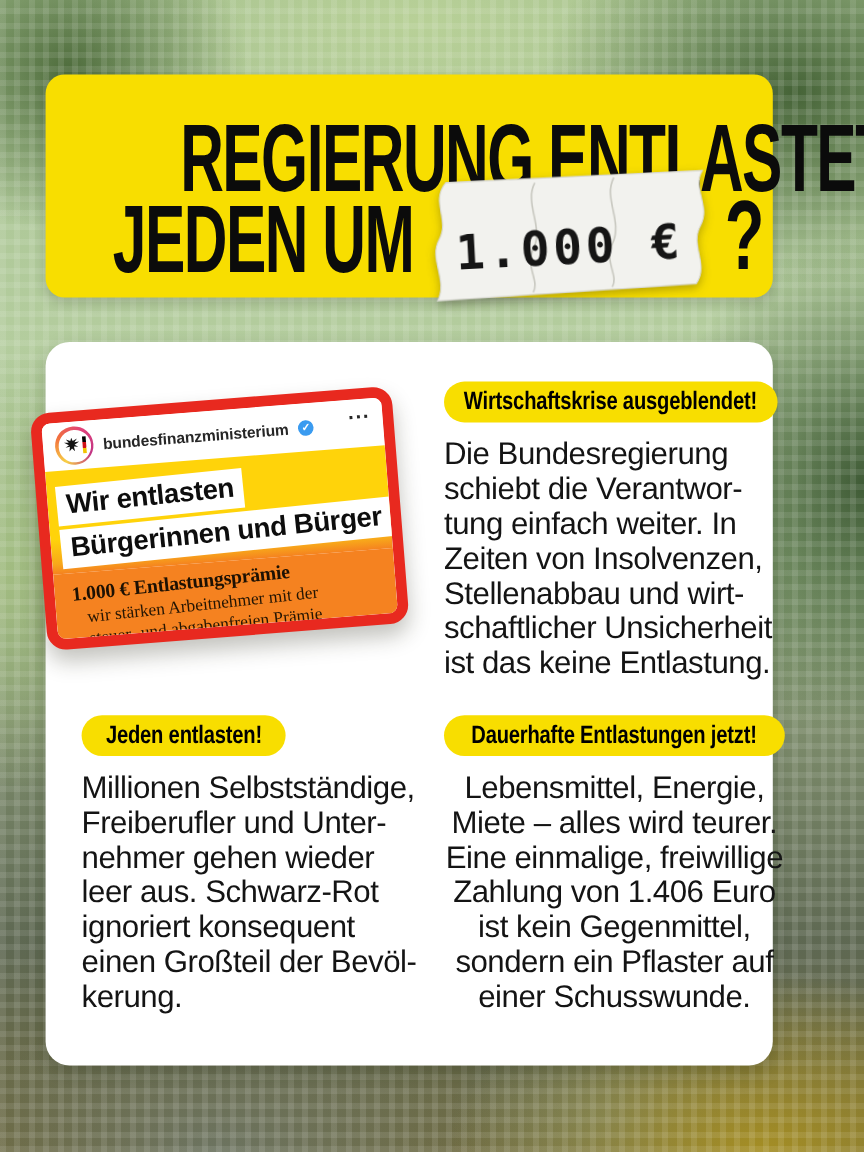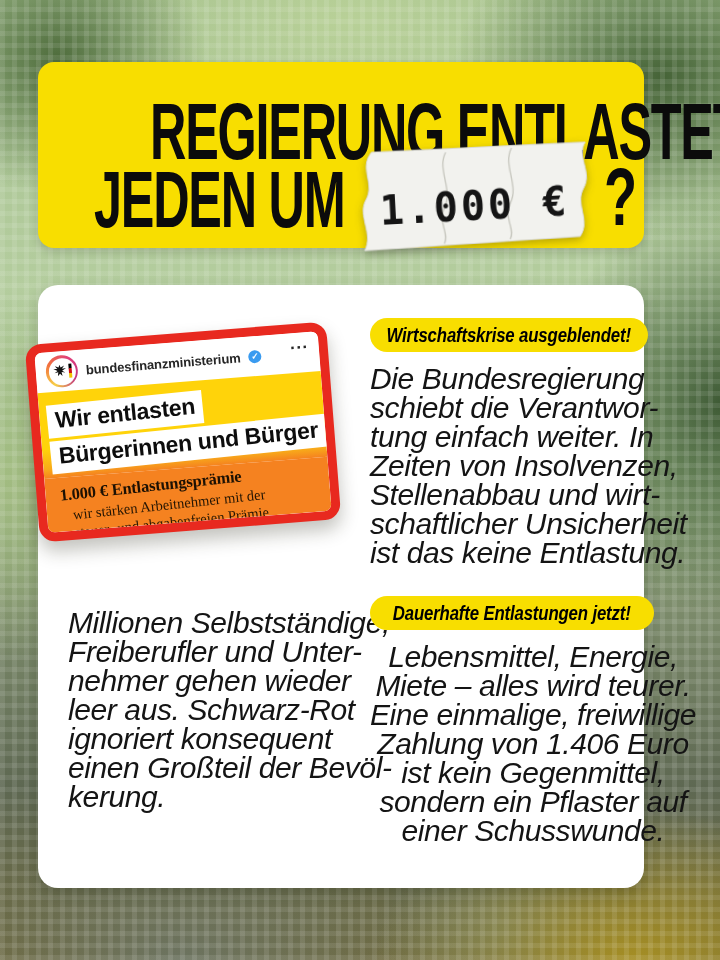--- a/index.html
+++ b/index.html
@@ -107,37 +107,37 @@
   .po-inner{transform:rotate(-1.6deg);transform-origin:left top;}
   .po-title{
     font-family:"Liberation Serif",serif;font-weight:700;font-size:16.5px;
     color:#1d1103;letter-spacing:-0.2px;white-space:nowrap;
   }
   .po-sub{
     font-family:"Liberation Serif",serif;font-size:14.5px;line-height:1.26;
     color:#241503;padding-left:11px;margin-top:1px;white-space:pre;
   }
   
-  .sec{position:absolute;font-style:italic;}
+  .sec{position:absolute;}
   .sec-economy{left:332px;top:33px;}
   .sec-everyone{left:30px;top:311px;}
   .sec-lasting{left:332px;top:311px;text-align:center;}
   .pill{
     height:34px;border-radius:17px;background:#F8DE00;
     display:flex;align-items:center;justify-content:center;
   }
   .pill-economy{width:278px;}
   .pill-everyone{width:170px;}
   .pill-lasting{width:284px;}
   .pill span{
     font-size:21px;font-weight:700;color:#000;letter-spacing:-0.2px;
     transform:scaleX(0.8);white-space:nowrap;
   }
   .body-text{
-    margin-top:12px;font-size:30px;line-height:29px;letter-spacing:-0.4px;
+    margin-top:12px;font-size:26px;line-height:29px;letter-spacing:-0.4px;
     color:#141414;white-space:pre;
   }
 </style>
 </head>
 <body>
 
 <div class="stage">
   <div class="bg"></div>
 
   <div class="banner">
@@ -192,20 +192,23 @@
       <div class="body-text">Die Bundesregierung
 schiebt die Verantwor-
 tung einfach weiter. In
 Zeiten von Insolvenzen,
 Stellenabbau und wirt-
 schaftlicher Unsicherheit
 ist das keine Entlastung.</div>
     </div>
 
     <div class="sec sec-everyone">
+      <div class="pill pill-everyone">
+        <span>Jeden entlasten!</span>
+      </div>
       <div class="body-text">Millionen Selbstständige,
 Freiberufler und Unter-
 nehmer gehen wieder
 leer aus. Schwarz-Rot
 ignoriert konsequent
 einen Großteil der Bevöl-
 kerung.</div>
     </div>
 
     <div class="sec sec-lasting">

